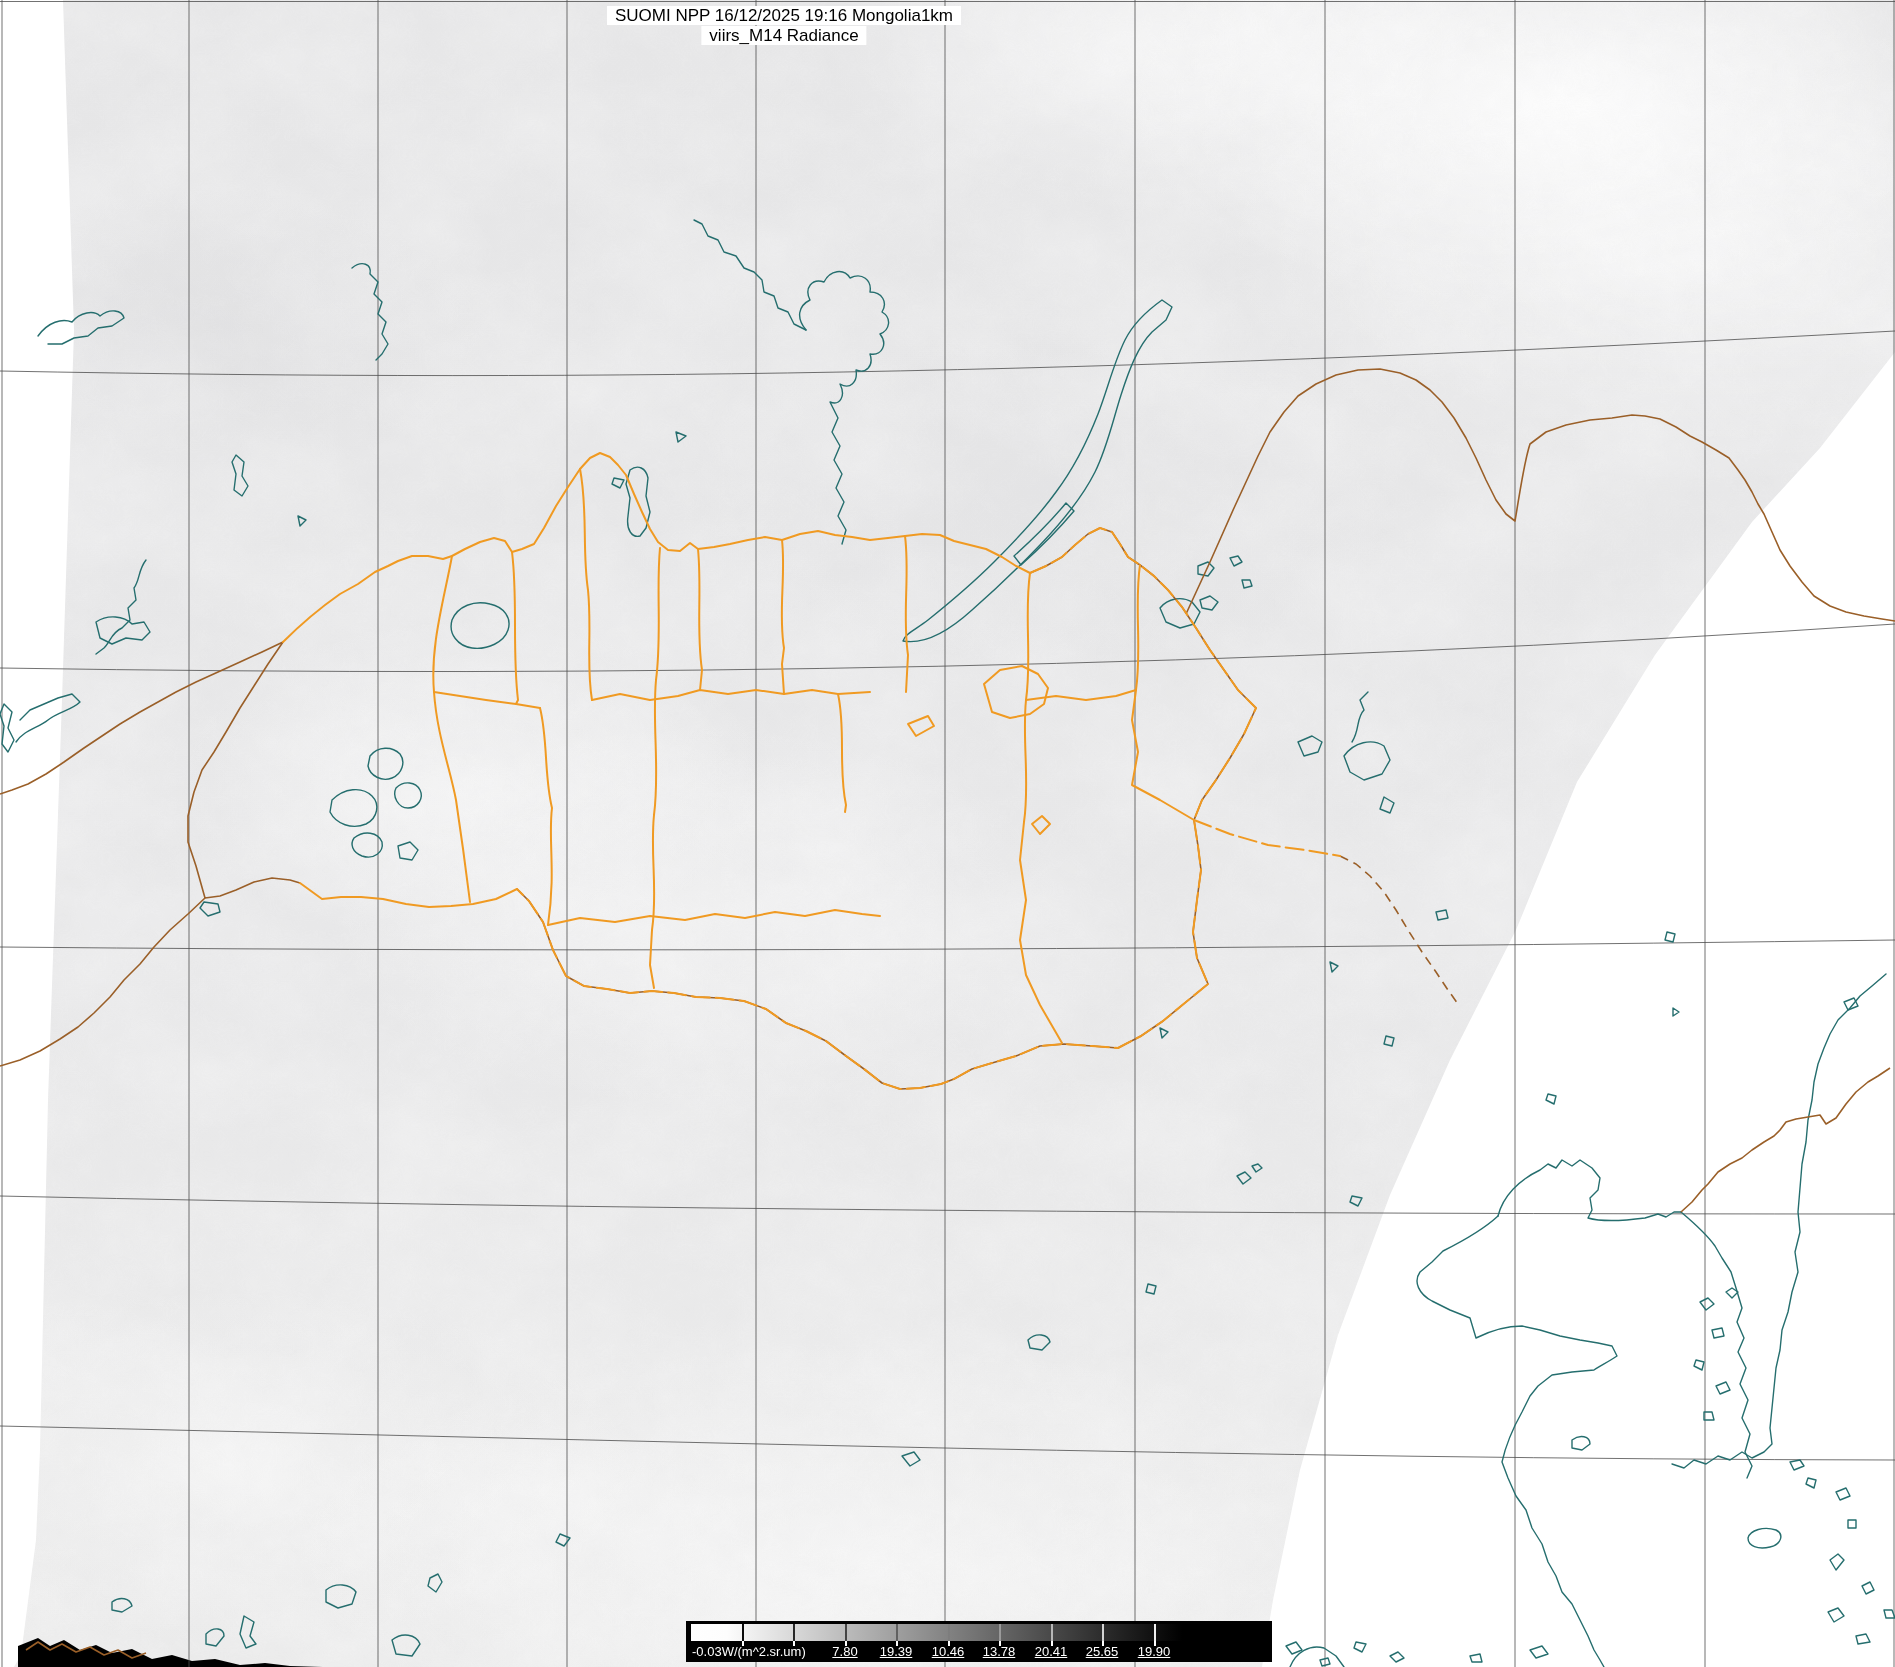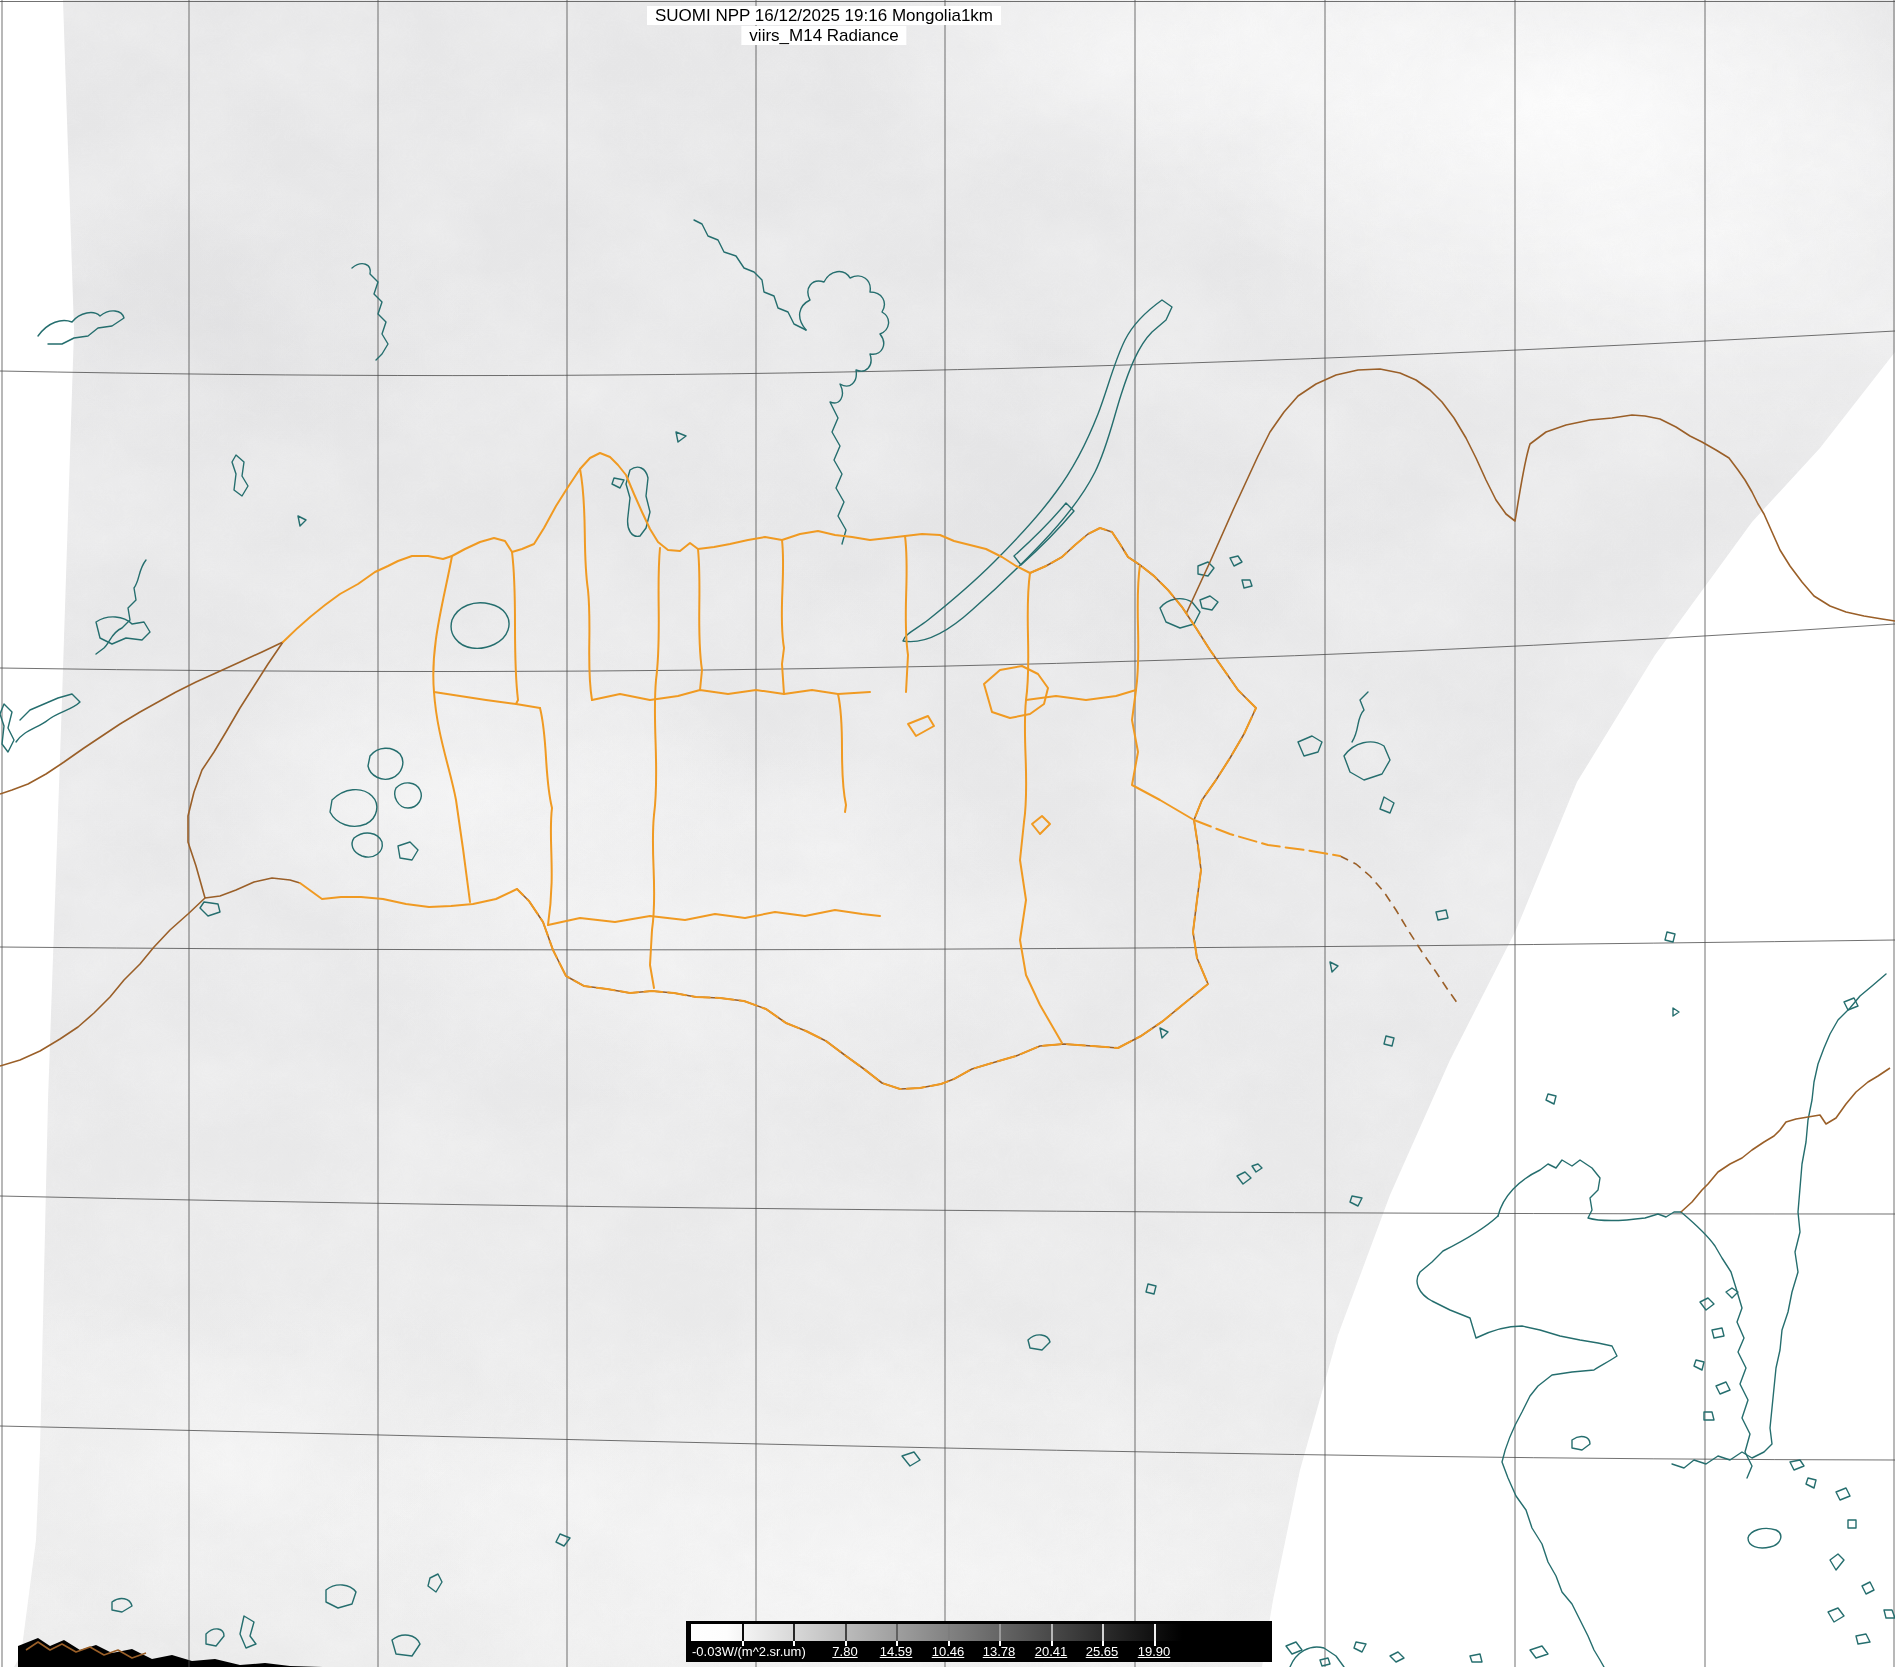--- a/index.html
+++ b/index.html
@@ -29,21 +29,21 @@
         stroke-linejoin:round;stroke-linecap:round;}
   .country path{stroke:var(--country);stroke-width:1.6;fill:none;stroke-linejoin:round;}
   .province path{stroke:var(--province);stroke-width:2;fill:none;stroke-linejoin:round;stroke-linecap:round;}
   .province path.dashed{stroke-dasharray:18 6;}
   .country path.dashed{stroke-dasharray:9 6;}
   .nodata{fill:var(--nodata);stroke:none;}
   .void{fill:var(--void);stroke:none;}
   
   .title{position:absolute;left:784px;transform:translateX(-50%);
          background:var(--title-bg);color:var(--title-fg);
-         font-size:17px;line-height:19px;white-space:nowrap;padding:0 8px;margin-left:40px;}
+         font-size:17px;line-height:19px;white-space:nowrap;padding:0 8px;}
   .title.l1{top:6px;} .title.l2{top:26px;}
   
   .cbar{position:absolute;left:686px;top:1621px;width:586px;height:41px;background:var(--cbar-bg);}
   .cbar-grad{position:absolute;left:5px;top:3px;width:512px;height:17px;
              background:linear-gradient(to right,#ffffff 0%,#fdfdfd 7%,#000000 96%);}
   .cbar-tick{position:absolute;top:3px;width:2px;height:22px;background:#fff;mix-blend-mode:difference;}
   .cbar-labels{position:absolute;left:0;top:22px;width:100%;height:18px;color:var(--cbar-fg);
                font-size:13px;}
   .cbar-unit{position:absolute;left:6px;top:1px;white-space:nowrap;}
   .cbar-num{position:absolute;top:1px;transform:translateX(-50%);text-decoration:underline;}
@@ -287,21 +287,21 @@
     <div class="cbar-tick" style="left:159px"></div>
     <div class="cbar-tick" style="left:210px"></div>
     <div class="cbar-tick" style="left:262px"></div>
     <div class="cbar-tick" style="left:313px"></div>
     <div class="cbar-tick" style="left:365px"></div>
     <div class="cbar-tick" style="left:416px"></div>
     <div class="cbar-tick" style="left:468px"></div>
     <div class="cbar-labels">
       <span class="cbar-unit">-0.03W/(m^2.sr.um)</span>
       <span class="cbar-num" style="left:159px">7.80</span>
-      <span class="cbar-num" style="left:210px">14.59</span>
+      <span class="cbar-num" style="left:210px">19.39</span>
       <span class="cbar-num" style="left:262px">10.46</span>
       <span class="cbar-num" style="left:313px">13.78</span>
       <span class="cbar-num" style="left:365px">20.41</span>
       <span class="cbar-num" style="left:416px">25.65</span>
       <span class="cbar-num" style="left:468px">19.90</span>
     </div>
   </div>
 
 </div>
 

